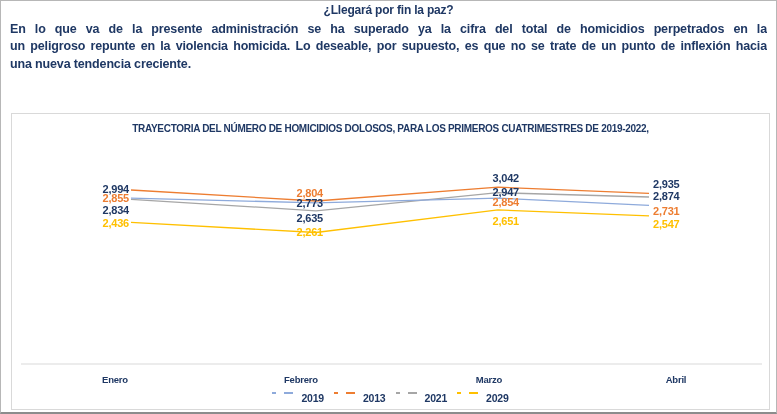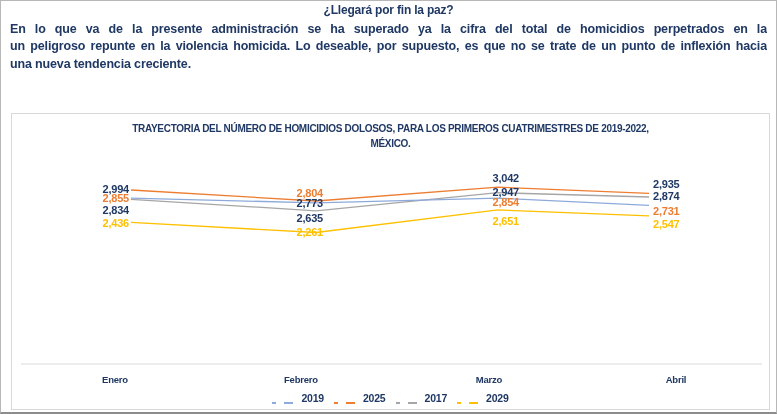--- a/index.html
+++ b/index.html
@@ -29,21 +29,21 @@
   .ctitle{
     margin-top:7px;text-align:center;color:#1f3864;font-weight:bold;
     font-size:10px;letter-spacing:-0.3px;line-height:15px;
   }
   .plot-svg{position:absolute;left:0;top:0;width:757px;height:295px;}
   .plot-svg text{font-family:"Liberation Sans",sans-serif;font-weight:bold;}
   .legend{
     position:absolute;left:0;bottom:4px;width:100%;height:14px;
     display:flex;justify-content:center;align-items:center;gap:10px;
   }
-  .li{display:flex;align-items:flex-end;gap:8px;}
+  .li{display:flex;align-items:flex-start;gap:8px;}
   .d1,.d2{display:inline-block;height:2px;background:#000;}
   .d1{width:4px;}
   .d2{width:9px;}
   .lt{color:#1f3864;font-weight:bold;font-size:10.5px;letter-spacing:-0.2px;}
 </style>
 </head>
 <body>
 
 <div class="page">
 
@@ -51,21 +51,20 @@
 
   <div class="article-body">
     <div class="bline">En lo que va de la presente administración se ha superado ya la cifra del total de homicidios perpetrados en la</div>
     <div class="bline">un peligroso repunte en la violencia homicida. Lo deseable, por supuesto, es que no se trate de un punto de inflexión hacia</div>
     <div class="bline last">una nueva tendencia creciente.</div>
   </div>
 
   <div class="chart-box">
     <div class="ctitle">
       <div>TRAYECTORIA DEL NÚMERO DE HOMICIDIOS DOLOSOS, PARA LOS PRIMEROS CUATRIMESTRES DE 2019-2022,</div>
-      <div>MÉXICO.</div>
     </div>
 
     <svg id="plot" class="plot-svg" viewBox="0 0 757 295">
         <line x1="9" y1="250" x2="750" y2="250" stroke="#D9D9D9" stroke-width="1"></line>
         <polyline points="119,85.3 304,96.8 486,78.7 637,83.0" fill="none" stroke="#A6A6A6" stroke-width="1.3"></polyline>
         <polyline points="119,84.1 304,88.8 486,84.1 637,91.3" fill="none" stroke="#8EAADB" stroke-width="1.3"></polyline>
         <polyline points="119,76.0 304,87.0 486,73.2 637,79.4" fill="none" stroke="#ED7D31" stroke-width="1.3"></polyline>
         <polyline points="119,108.4 304,118.5 486,95.9 637,101.9" fill="none" stroke="#FFC000" stroke-width="1.3"></polyline>
         <text x="117" y="84.1" dy="0.35em" text-anchor="end" fill="#ED7D31" font-size="11px" letter-spacing="-0.2px">2,855</text>
         <text x="311" y="88.8" dy="0.35em" text-anchor="end" fill="#1F3864" font-size="11px" letter-spacing="-0.2px">2,773</text>
@@ -91,26 +90,26 @@
 
     <div class="legend">
       <div class="li">
         <span class="d1" style="background: rgb(142, 170, 219);"></span>
         <span class="d2" style="background: rgb(142, 170, 219);"></span>
         <span class="lt">2019</span>
       </div>
       <div class="li">
         <span class="d1" style="background: rgb(237, 125, 49);"></span>
         <span class="d2" style="background: rgb(237, 125, 49);"></span>
-        <span class="lt">2025</span>
+        <span class="lt">2013</span>
       </div>
       <div class="li">
         <span class="d1" style="background: rgb(166, 166, 166);"></span>
         <span class="d2" style="background: rgb(166, 166, 166);"></span>
-        <span class="lt">2017</span>
+        <span class="lt">2021</span>
       </div>
       <div class="li">
         <span class="d1" style="background: rgb(255, 192, 0);"></span>
         <span class="d2" style="background: rgb(255, 192, 0);"></span>
         <span class="lt">2029</span>
       </div>
     </div>
   </div>
 </div>
 

